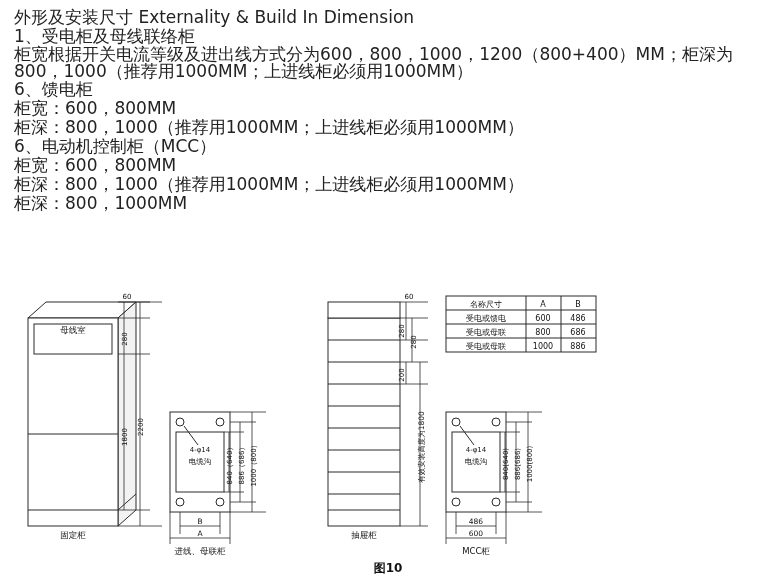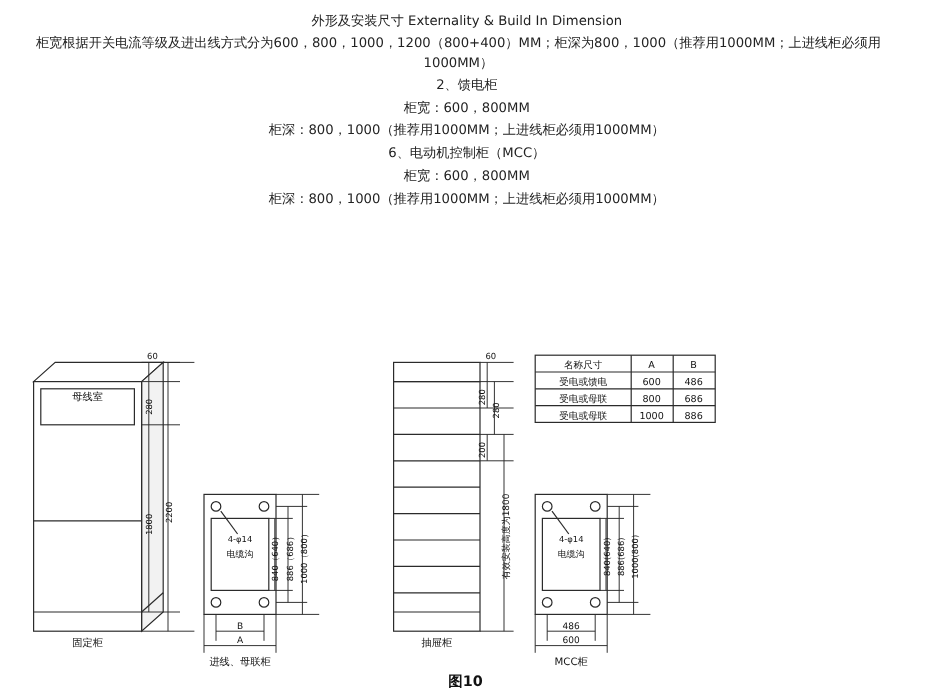--- a/index.html
+++ b/index.html
@@ -2,41 +2,43 @@
 <html><head>
 <meta charset="utf-8">
 <style>
   html,body{margin:0;padding:0;}
   body{
     width:776px;height:583px;background:#ffffff;
     font-family:"DejaVu Sans","Liberation Sans",sans-serif;
     color:#111;overflow:hidden;position:relative;
   }
   .text-block{position:absolute;left:14px;top:8px;width:750px;}
-  .line{font-size:11px;line-height:19px;color:#222;white-space:nowrap;text-align:center;}
+  .line{font-size:17px;line-height:19px;color:#222;white-space:nowrap;}
   .line.wrap{white-space:normal;line-height:17px;}
   .drawing{position:absolute;left:0;top:282px;width:776px;height:301px;}
   svg{display:block;}
   .fig-caption{
     position:absolute;left:0;bottom:6px;width:776px;text-align:center;
     font-size:12px;font-weight:bold;color:#111;
   }
 </style>
 </head>
 <body>
 
 <div class="text-block">
   <div class="line">外形及安装尺寸 Externality &amp; Build In Dimension</div>
+  <div class="line">1、受电柜及母线联络柜</div>
   <div class="line wrap" style="width:736px;">柜宽根据开关电流等级及进出线方式分为600，800，1000，1200（800+400）MM；柜深为800，1000（推荐用1000MM；上进线柜必须用1000MM）</div>
-  <div class="line">2、馈电柜</div>
+  <div class="line">6、馈电柜</div>
   <div class="line">柜宽：600，800MM</div>
   <div class="line">柜深：800，1000（推荐用1000MM；上进线柜必须用1000MM）</div>
   <div class="line">6、电动机控制柜（MCC）</div>
   <div class="line">柜宽：600，800MM</div>
   <div class="line">柜深：800，1000（推荐用1000MM；上进线柜必须用1000MM）</div>
+  <div class="line">柜深：800，1000MM</div>
 </div>
 
 <div class="drawing">
 <svg width="776" height="301" viewBox="0 0 776 301" xmlns="http://www.w3.org/2000/svg">
   <g stroke="#2b2b2b" fill="none" stroke-width="1">
 
     <g>
 
       <path d="M28 36 L46 20 L136 20 L118 36 Z" fill="#ffffff"></path>
 

